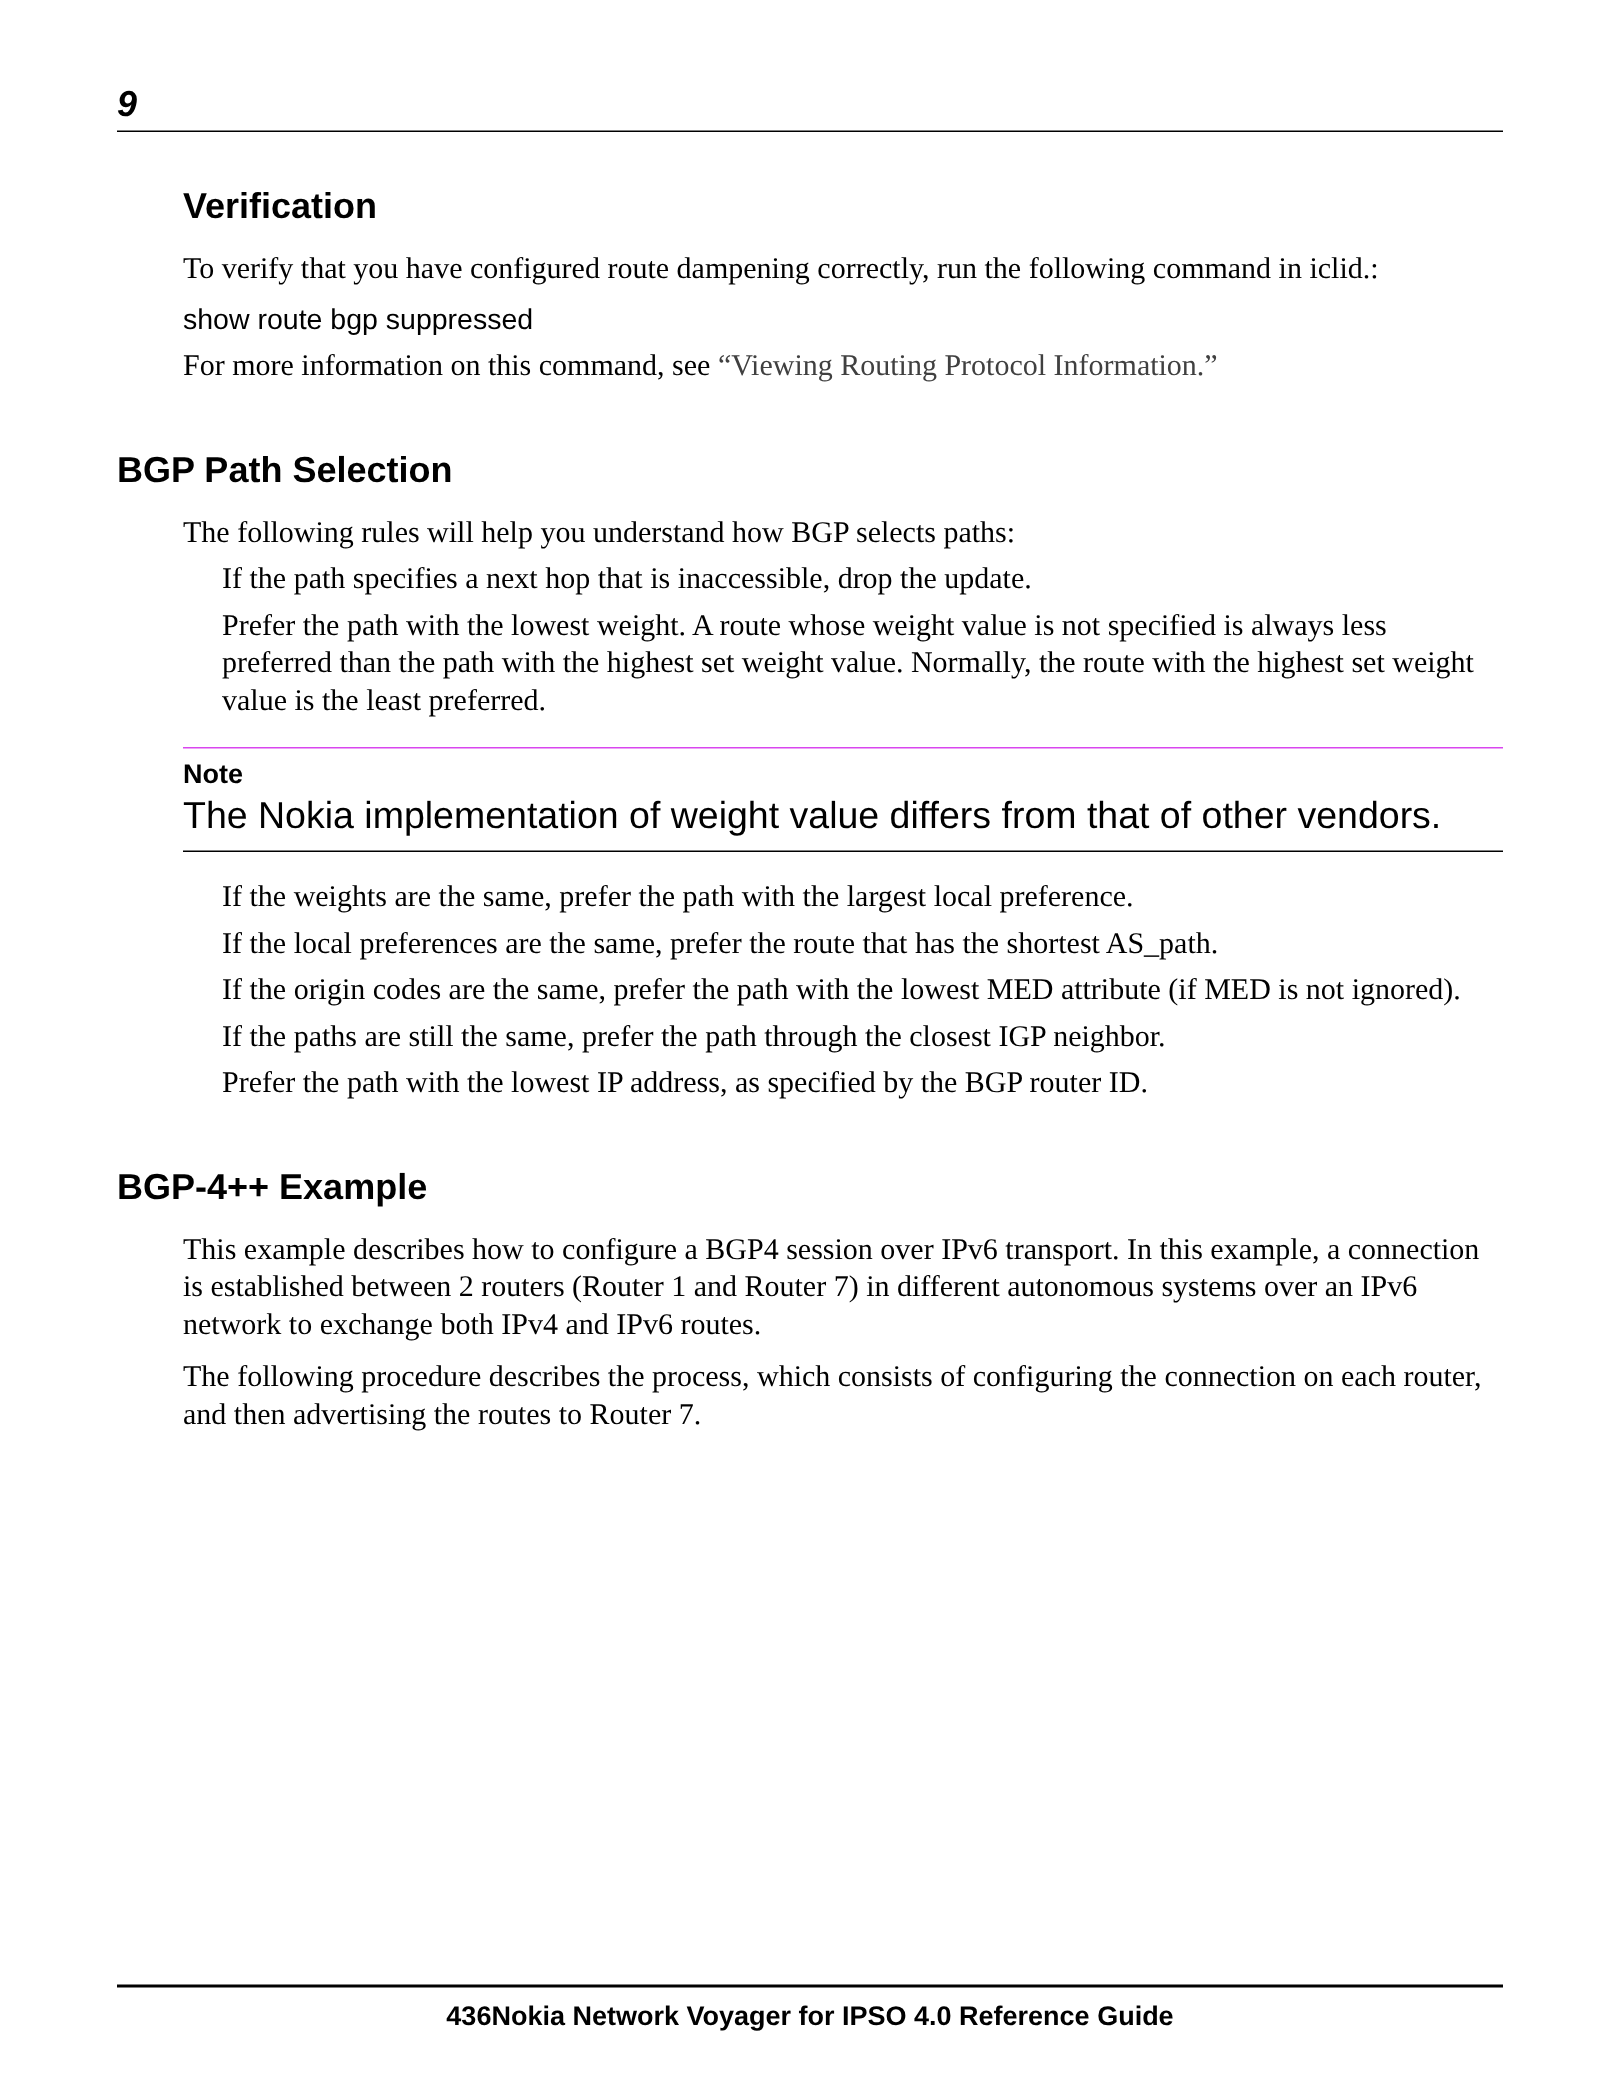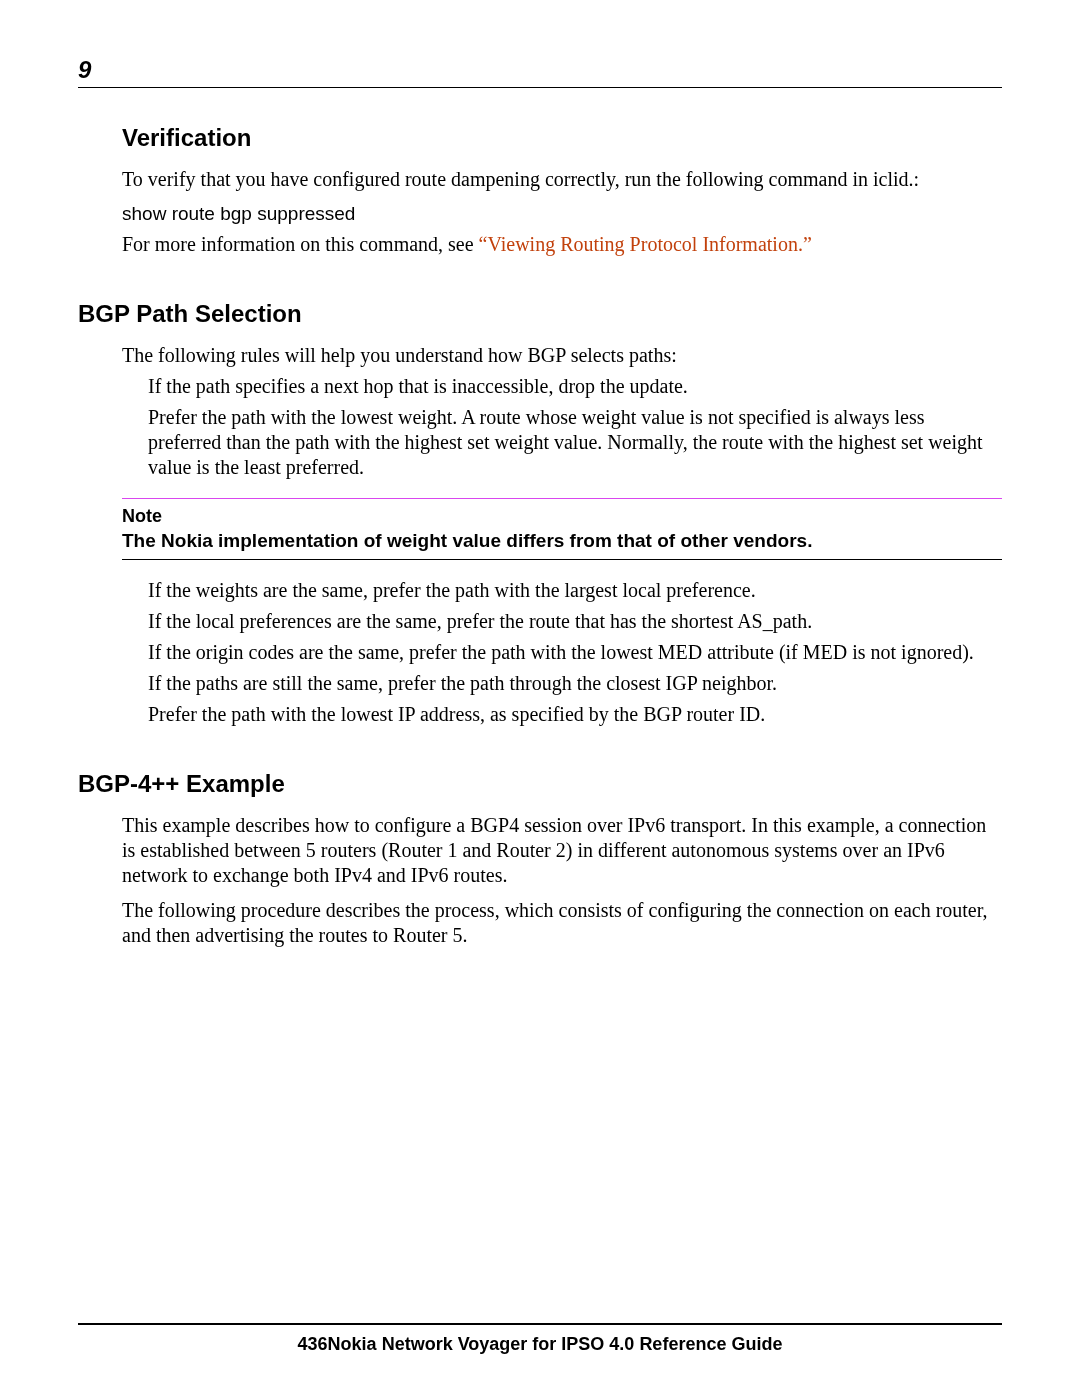--- a/index.html
+++ b/index.html
@@ -51,21 +51,21 @@
   }
   .para-block {
     margin: 0 0 10px 0;
   }
   .cmd {
     font-family: Arial, Helvetica, sans-serif;
     font-size: 19px;
     margin: 4px 0 6px 0;
   }
   .link {
-    color: #c2410c;
+    color: #404040;
   }
   .bullet-list {
     margin: 6px 0 0 26px;
   }
   .bullet-item {
     margin: 0 0 6px 0;
   }
   .note-box {
     margin: 18px 0 18px 0;
     border-top: 1px solid #d946ef;
@@ -73,22 +73,21 @@
     padding: 6px 0 6px 0;
   }
   .note-label {
     font-family: Arial, Helvetica, sans-serif;
     font-weight: bold;
     font-size: 18px;
     margin-bottom: 2px;
   }
   .note-text {
     font-family: Arial, Helvetica, sans-serif;
-    font-size: 19px;
-    font-weight: bold;
+    font-size: 25px;
   }
   .footer {
     position: absolute;
     left: 78px;
     right: 78px;
     bottom: 42px;
   }
   .footer-rule {
     border: none;
     border-top: 2px solid #000;
@@ -137,22 +136,22 @@
       <div class="bullet-item">If the weights are the same, prefer the path with the largest local preference.</div>
       <div class="bullet-item">If the local preferences are the same, prefer the route that has the shortest AS_path.</div>
       <div class="bullet-item">If the origin codes are the same, prefer the path with the lowest MED attribute (if MED is not ignored).</div>
       <div class="bullet-item">If the paths are still the same, prefer the path through the closest IGP neighbor.</div>
       <div class="bullet-item">Prefer the path with the lowest IP address, as specified by the BGP router ID.</div>
     </div>
   </div>
 
   <div class="h2">BGP-4++ Example</div>
   <div class="content">
-    <div class="para-block">This example describes how to configure a BGP4 session over IPv6 transport. In this example, a connection is established between 5 routers (Router 1 and Router 2) in different autonomous systems over an IPv6 network to exchange both IPv4 and IPv6 routes.</div>
-    <div class="para-block">The following procedure describes the process, which consists of configuring the connection on each router, and then advertising the routes to Router 5.</div>
+    <div class="para-block">This example describes how to configure a BGP4 session over IPv6 transport. In this example, a connection is established between 2 routers (Router 1 and Router 7) in different autonomous systems over an IPv6 network to exchange both IPv4 and IPv6 routes.</div>
+    <div class="para-block">The following procedure describes the process, which consists of configuring the connection on each router, and then advertising the routes to Router 7.</div>
   </div>
 
   <div class="footer">
     <hr class="footer-rule">
     <div class="footer-row">
       <span>436</span>
       <span>Nokia Network Voyager for IPSO 4.0 Reference Guide</span>
     </div>
   </div>
 

